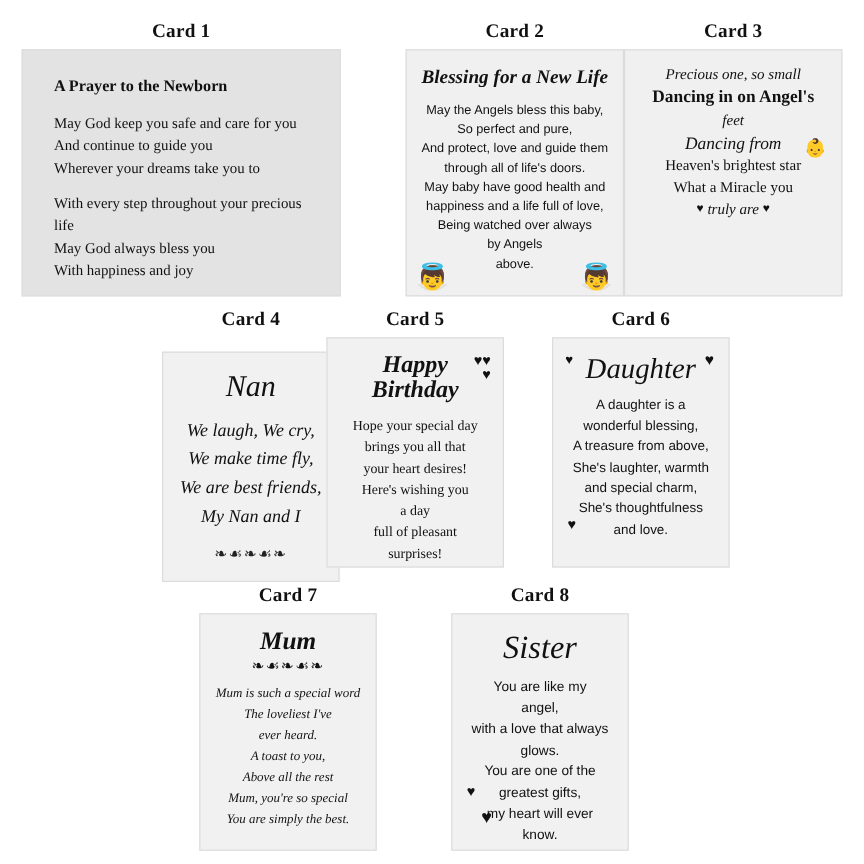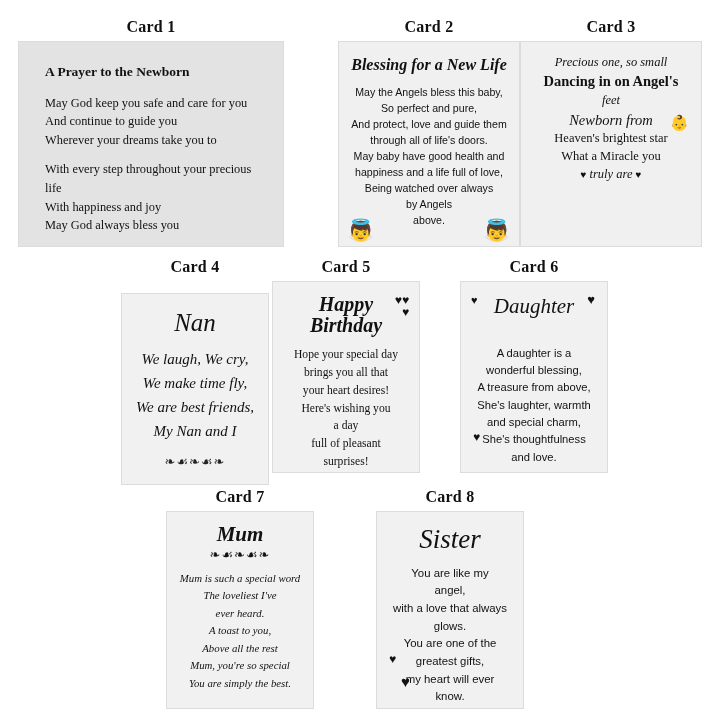--- a/index.html
+++ b/index.html
@@ -131,21 +131,21 @@
   .heart { color: #111; font-size: 10px; vertical-align: middle; }
   .feet {
     position: absolute;
     right: 12px;
     top: 72px;
     font-size: 15px;
     color: #444;
   }
 
   
-  #card4 { left: 108px; top: 258px; padding-left: 13px; }
+  #card4 { left: 122px; top: 258px; padding-left: 13px; }
   #card4 .card-face {
     width: 148px;
     height: 192px;
     background: #f1f1f1;
     justify-content: flex-start;
     padding: 16px 8px 0 8px;
     margin-top: 12px;
   }
   .c4-head {
     font-family: "Liberation Serif", serif;
@@ -205,23 +205,23 @@
   #card6 .card-face {
     width: 148px;
     height: 192px;
     background: #f1f1f1;
     justify-content: flex-start;
     padding: 14px 8px 0 8px;
   }
   .c6-head {
     font-family: "Liberation Serif", serif;
     font-style: italic;
-    font-size: 21px;
+    font-size: 24px;
     line-height: 1;
-    margin-bottom: 28px;
+    margin-bottom: 10px;
   }
   .c6-line {
     font-family: "Liberation Sans", sans-serif;
     font-size: 11.2px;
     line-height: 1.55;
     text-align: center;
   }
   .c6-h1 { position: absolute; left: 10px; top: 12px; font-size: 11px; }
   .c6-h2 { position: absolute; right: 12px; top: 10px; font-size: 13px; }
   .c6-h3 { position: absolute; left: 12px; bottom: 28px; font-size: 12px; }
@@ -283,22 +283,22 @@
 
   <div class="card-block" id="card1">
     <div class="card-title">Card 1</div>
     <div class="card-face">
       <div class="c1-head">A Prayer to the Newborn</div>
       <div class="c1-line">May God keep you safe and care for you</div>
       <div class="c1-line">And continue to guide you</div>
       <div class="c1-line">Wherever your dreams take you to</div>
       <div class="c1-gap"></div>
       <div class="c1-line">With every step throughout your precious life</div>
+      <div class="c1-line">May God always bless you</div>
       <div class="c1-line">With happiness and joy</div>
-      <div class="c1-line">May God always bless you</div>
     </div>
   </div>
 
   <div class="card-block" id="card2">
     <div class="card-title">Card 2</div>
     <div class="card-face">
       <div class="c2-head">Blessing for a New Life</div>
       <div class="c2-line">May the Angels bless this baby,</div>
       <div class="c2-line">So perfect and pure,</div>
       <div class="c2-line">And protect, love and guide them</div>
@@ -314,21 +314,21 @@
       </div>
     </div>
   </div>
 
   <div class="card-block" id="card3">
     <div class="card-title">Card 3</div>
     <div class="card-face">
       <div class="c3-row scr">Precious one, so small</div>
       <div class="c3-row bold big">Dancing in on Angel's</div>
       <div class="c3-row scr">feet</div>
-      <div class="c3-row scr big">Newborn from</div>
+      <div class="c3-row scr big">Dancing from</div>
       <div class="c3-row">Heaven's brightest star</div>
       <div class="c3-row">What a Miracle you</div>
       <div class="c3-row">
         <span class="heart">♥</span>
         <span class="scr">truly are</span>
         <span class="heart">♥</span>
       </div>
       <div class="feet">👶</div>
     </div>
   </div>

